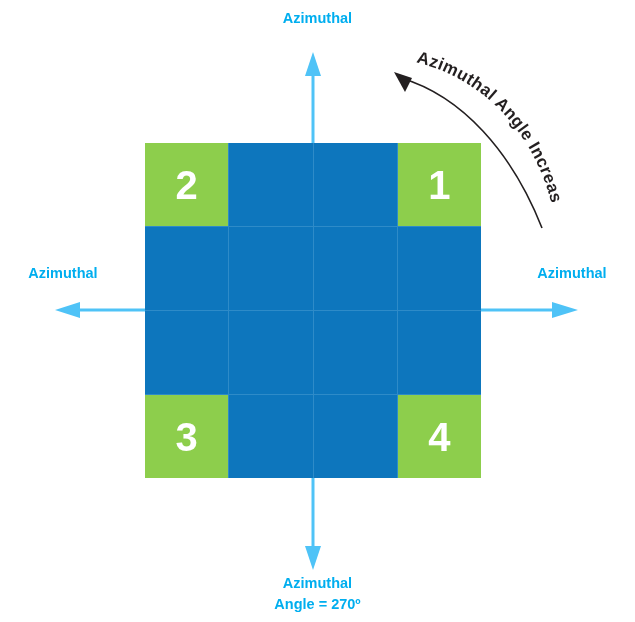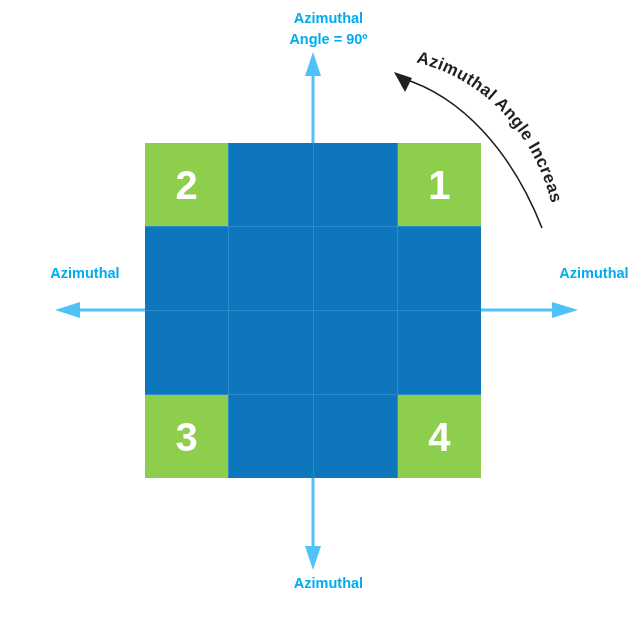--- a/index.html
+++ b/index.html
@@ -42,21 +42,20 @@
 
   
   .axlabel{
     position:absolute;
     color:#00AEEF;
     font-size:14.5px;
     font-weight:bold;
     line-height:1.45;
     text-align:center;
     white-space:nowrap;
-    margin-left:22px;
   }
   .axlabel span{display:block;}
   .lbl-top{left:0;right:0;top:8px;text-align:center;}
   .lbl-bottom{left:0;right:0;top:573px;text-align:center;}
   .lbl-left{left:4px;top:263px;width:118px;text-align:center;}
   .lbl-right{left:513px;top:263px;width:118px;text-align:center;}
 
   
   svg.overlay{position:absolute;left:0;top:0;width:635px;height:622px;overflow:visible;}
   .axis-line{stroke:#4FC3F7;stroke-width:3;}
@@ -148,25 +147,25 @@
     <div class="cell">
         <span class="num"></span>
       </div>
     <div class="cell green">
         <span class="num">4</span>
       </div>
   </div>
 
   <div class="axlabel lbl-top">
     <span>Azimuthal</span>
-    <span>Angle = 90º</span>
   </div>
 
   <div class="axlabel lbl-bottom">
     <span>Azimuthal</span>
+    <span>Angle = 270º</span>
   </div>
 
   <div class="axlabel lbl-left">
     <span>Azimuthal</span>
   </div>
 
   <div class="axlabel lbl-right">
     <span>Azimuthal</span>
   </div>
 

